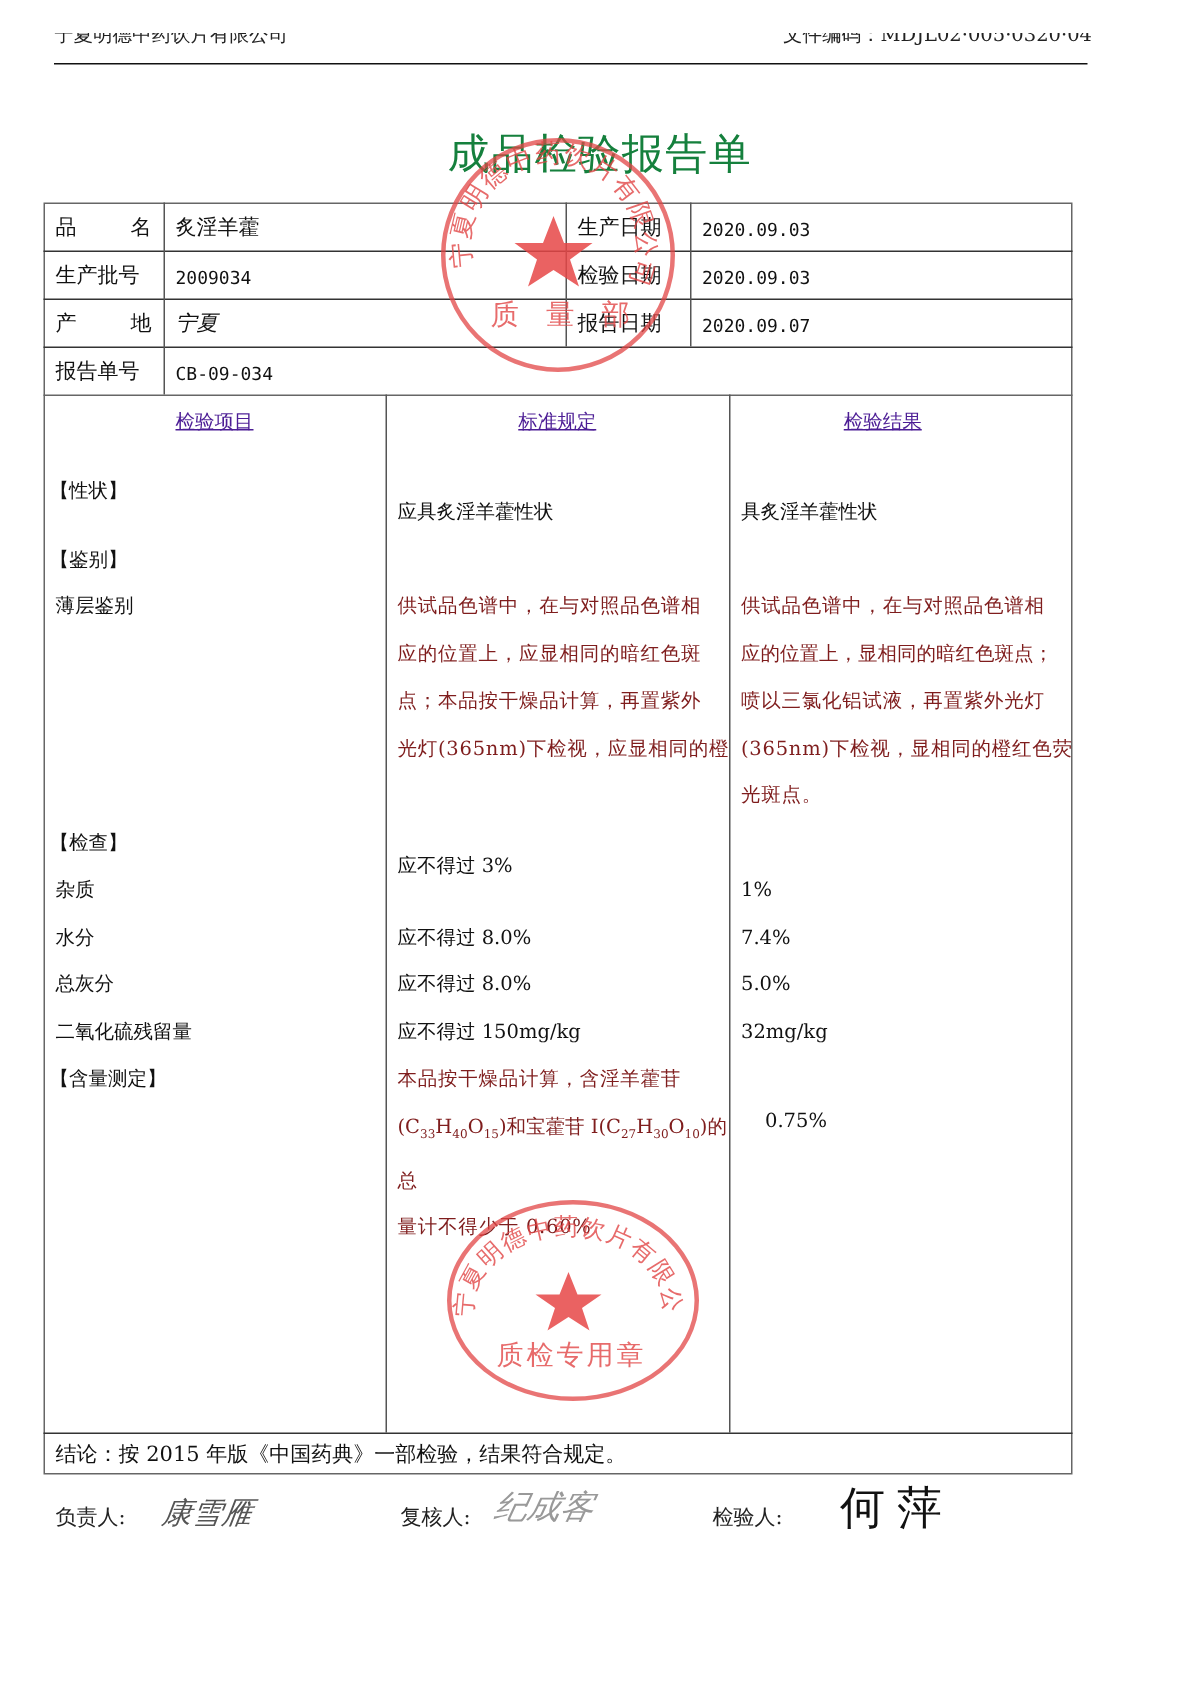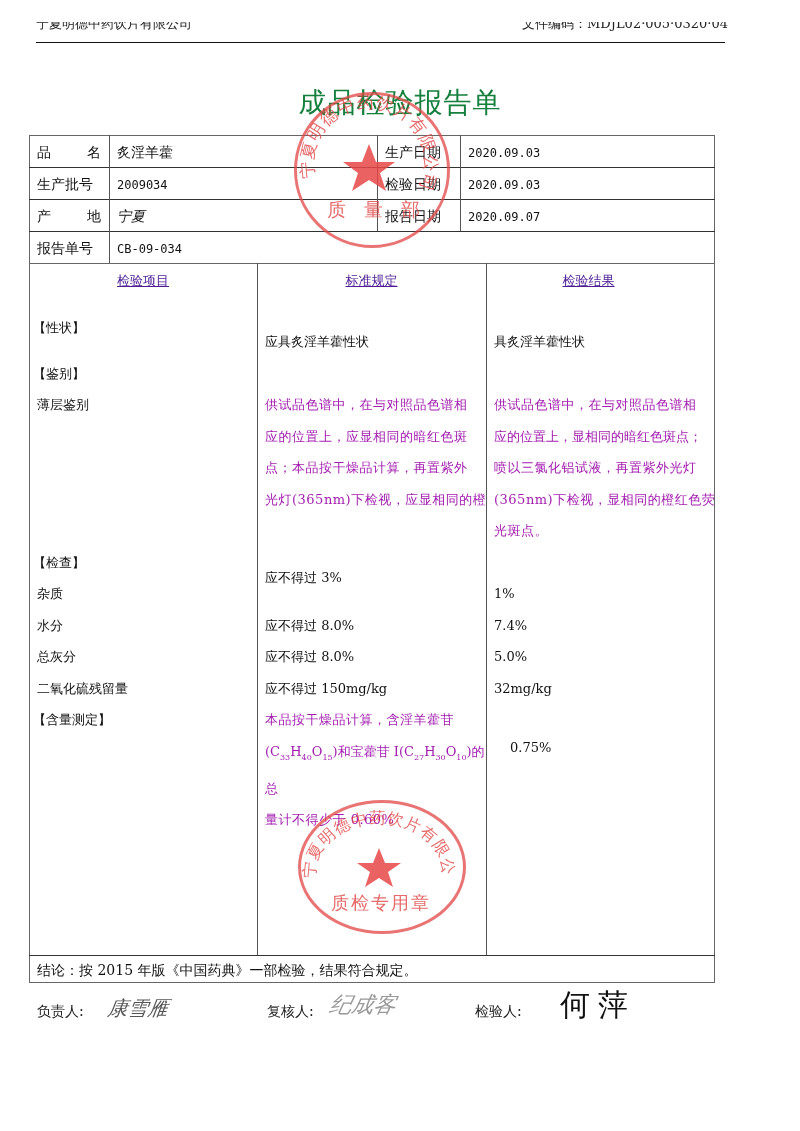--- a/index.html
+++ b/index.html
@@ -11,21 +11,21 @@
   .hdr-line { left:36px; top:42px; width:689px; height:0; border-top:1.5px solid #111; }
   .title { left:0; width:800px; top:84px; text-align:center; font-size:28px;
            font-family:"DejaVu Sans", "Liberation Sans", sans-serif; letter-spacing:1px; color:#15803d; }
   .box { border:1px solid #666; box-sizing:border-box; }
   .hline { height:0; border-top:1px solid #333; }
   .vline { width:0; border-left:1px solid #555; }
   .cell { font-size:14px; line-height:16px; white-space:nowrap; color:#111; }
   .lbl-spread { display:flex; justify-content:space-between; width:64px; }
   .colhead { font-size:13px; text-decoration:underline; text-align:center; color:#4c1d95; }
   .body-text { font-size:13px; line-height:31px; color:#111; }
-  .para { font-size:13px; line-height:31.5px; color:#a21caf; white-space:normal; letter-spacing:0.5px; }
+  .para { font-size:13px; line-height:31.5px; color:#7f1d1d; white-space:normal; letter-spacing:0.5px; }
   .mono { font-family:"DejaVu Sans Mono", "Liberation Mono", monospace; font-size:12px; }
   sub { font-size:8px; }
   .sig-label { font-size:14px; top:1003px; color:#222; }
   .sig { font-family:"DejaVu Serif", serif; font-style:italic; }
   .stamp { border-radius:50%; border:3px solid rgba(225,70,70,0.75); }
   .stamp-text { color:rgba(225,70,70,0.8); font-family:"DejaVu Sans", sans-serif; }
 </style>
 </head>
 <body>
 

